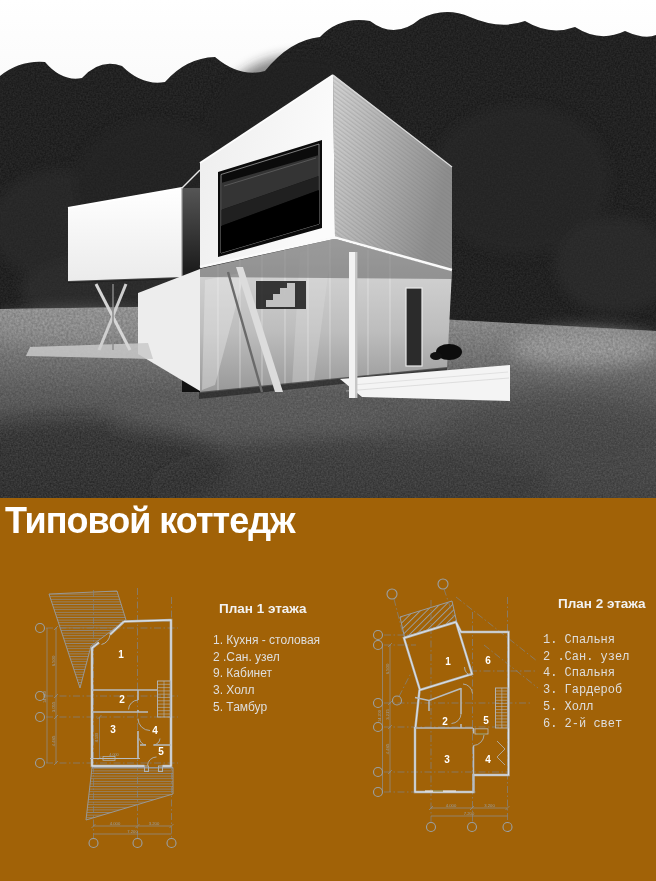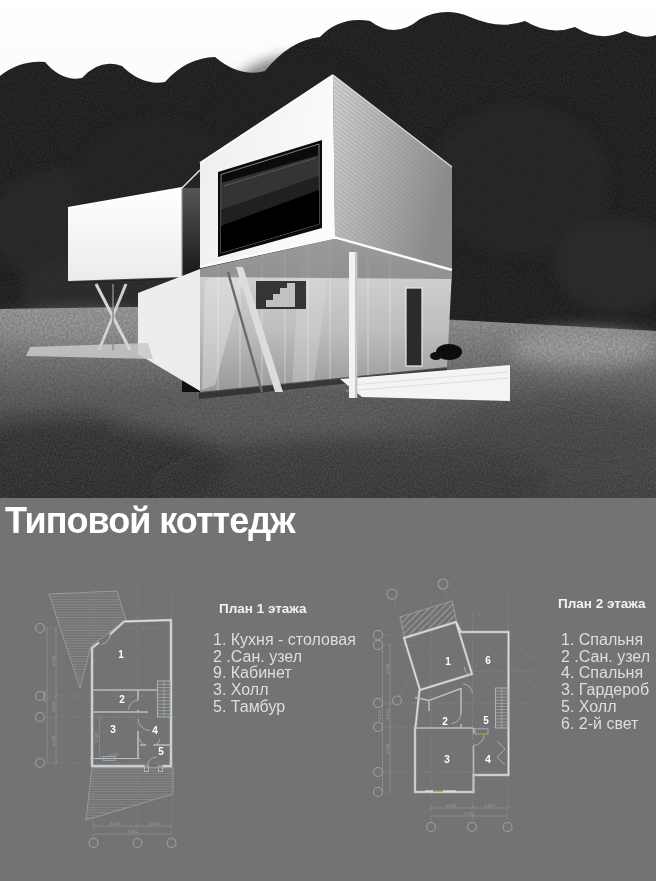--- a/index.html
+++ b/index.html
@@ -1,26 +1,26 @@
 <!DOCTYPE html>
 <html><head>
 <meta charset="utf-8">
 <style>
   html,body{margin:0;padding:0;background:#000;}
   body{font-family:"Liberation Sans", sans-serif;}
-  .page{position:relative;width:656px;height:881px;background:#737373;overflow:hidden;}
+  .page{position:relative;width:656px;height:881px;background:#a16207;overflow:hidden;}
   .photo{position:absolute;left:0;top:0;}
   .title{position:absolute;left:5px;top:500px;font-size:36px;font-weight:bold;
          color:#ffffff;letter-spacing:-1px;white-space:nowrap;}
   .plan-heading{position:absolute;font-size:13.5px;font-weight:bold;color:#f2f2f2;white-space:nowrap;}
   .ph1{left:219px;top:601px;}
   .ph2{left:558px;top:596px;}
-  .legend{position:absolute;font-size:16px;line-height:16.7px;color:#dedede;white-space:nowrap;}
+  .legend{position:absolute;font-size:12px;line-height:16.7px;color:#dedede;white-space:nowrap;}
   .lg1{left:213px;top:632px;}
-  .lg2{left:561px;top:632px;}
+  .lg2{left:543px;top:632px;font-family:Liberation Mono, monospace;}
   svg text{font-family:"Liberation Sans", sans-serif;}
   .dimtxt{fill:#9aa0a4;font-size:4.2px;}
   .dimtxt2{fill:#9aa0a4;font-size:3.8px;}
   .roomnum{fill:#ffffff;font-size:10px;font-weight:bold;}
 </style>
 </head>
 <body>
 
 <div class="page">
 

